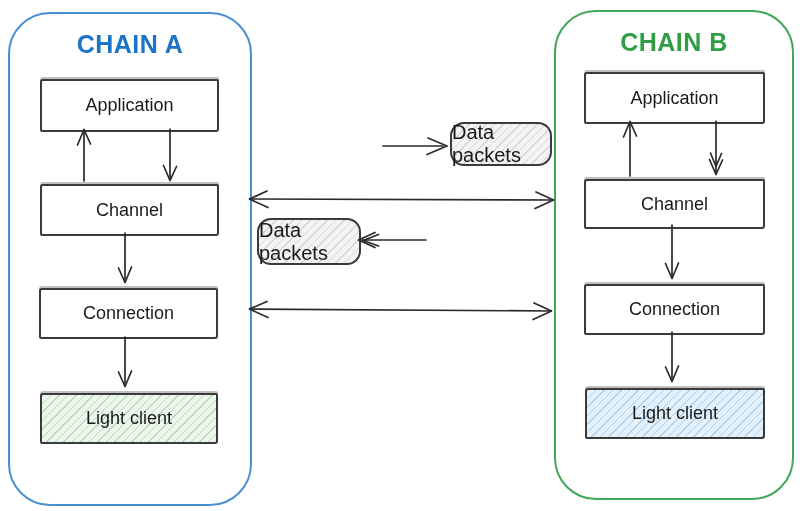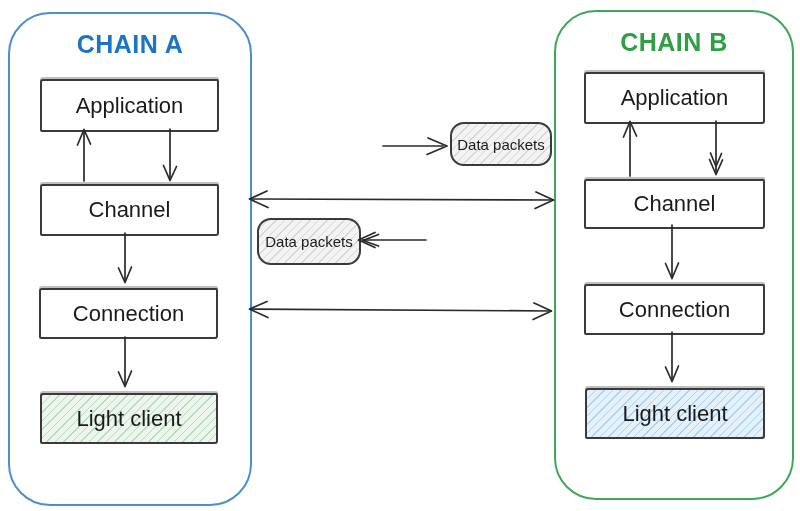--- a/index.html
+++ b/index.html
@@ -12,33 +12,33 @@
   .chain-b{left:554px;top:10px;width:236px;height:486px;border-color:#41a758;}
   .chain-title{
     position:absolute;left:0;top:16px;width:100%;text-align:center;
     font-size:25px;font-weight:bold;letter-spacing:0.5px;
   }
   .chain-a .chain-title{color:#1b74c5;}
   .chain-b .chain-title{color:#2f9e44;text-align:center;}
   .node{
     position:absolute;border:2px solid #3a3a3a;border-radius:3px 2px 3px 2px;
     display:flex;align-items:center;justify-content:center;
-    font-size:22px;color:#1a1a1a;background:#ffffff;
+    font-size:18px;color:#1a1a1a;background:#ffffff;
     box-shadow:0 -2px 0 rgba(115,115,115,0.45);
   }
   .light-a{
     background:repeating-linear-gradient(135deg, rgba(106,176,116,0.40) 0px, rgba(106,176,116,0.40) 1px, transparent 1px, transparent 6px), #ecf6ec;
   }
   .light-b{
     background:repeating-linear-gradient(135deg, rgba(86,156,214,0.38) 0px, rgba(86,156,214,0.38) 1px, transparent 1px, transparent 6px), #e4f0fa;
   }
   .packet{
     position:absolute;border:2px solid #3a3a3a;border-radius:14px;
     display:flex;align-items:center;justify-content:center;
-    font-size:15px;color:#1a1a1a;
+    font-size:20px;color:#1a1a1a;
     background:repeating-linear-gradient(135deg, rgba(60,60,60,0.16) 0px, rgba(60,60,60,0.16) 1px, transparent 1px, transparent 6px), #f3f3f3;
   }
   .relayers-label{
     position:absolute;left:330px;top:171px;width:140px;text-align:center;
     font-size:18px;font-weight:500;color:#141414;
   }
   svg.arrows{position:absolute;left:0;top:0;pointer-events:none;}
   svg.arrows *{stroke:#2a2a2a;stroke-width:1.7;fill:none;stroke-linecap:round;}
 </style>
 </head>

